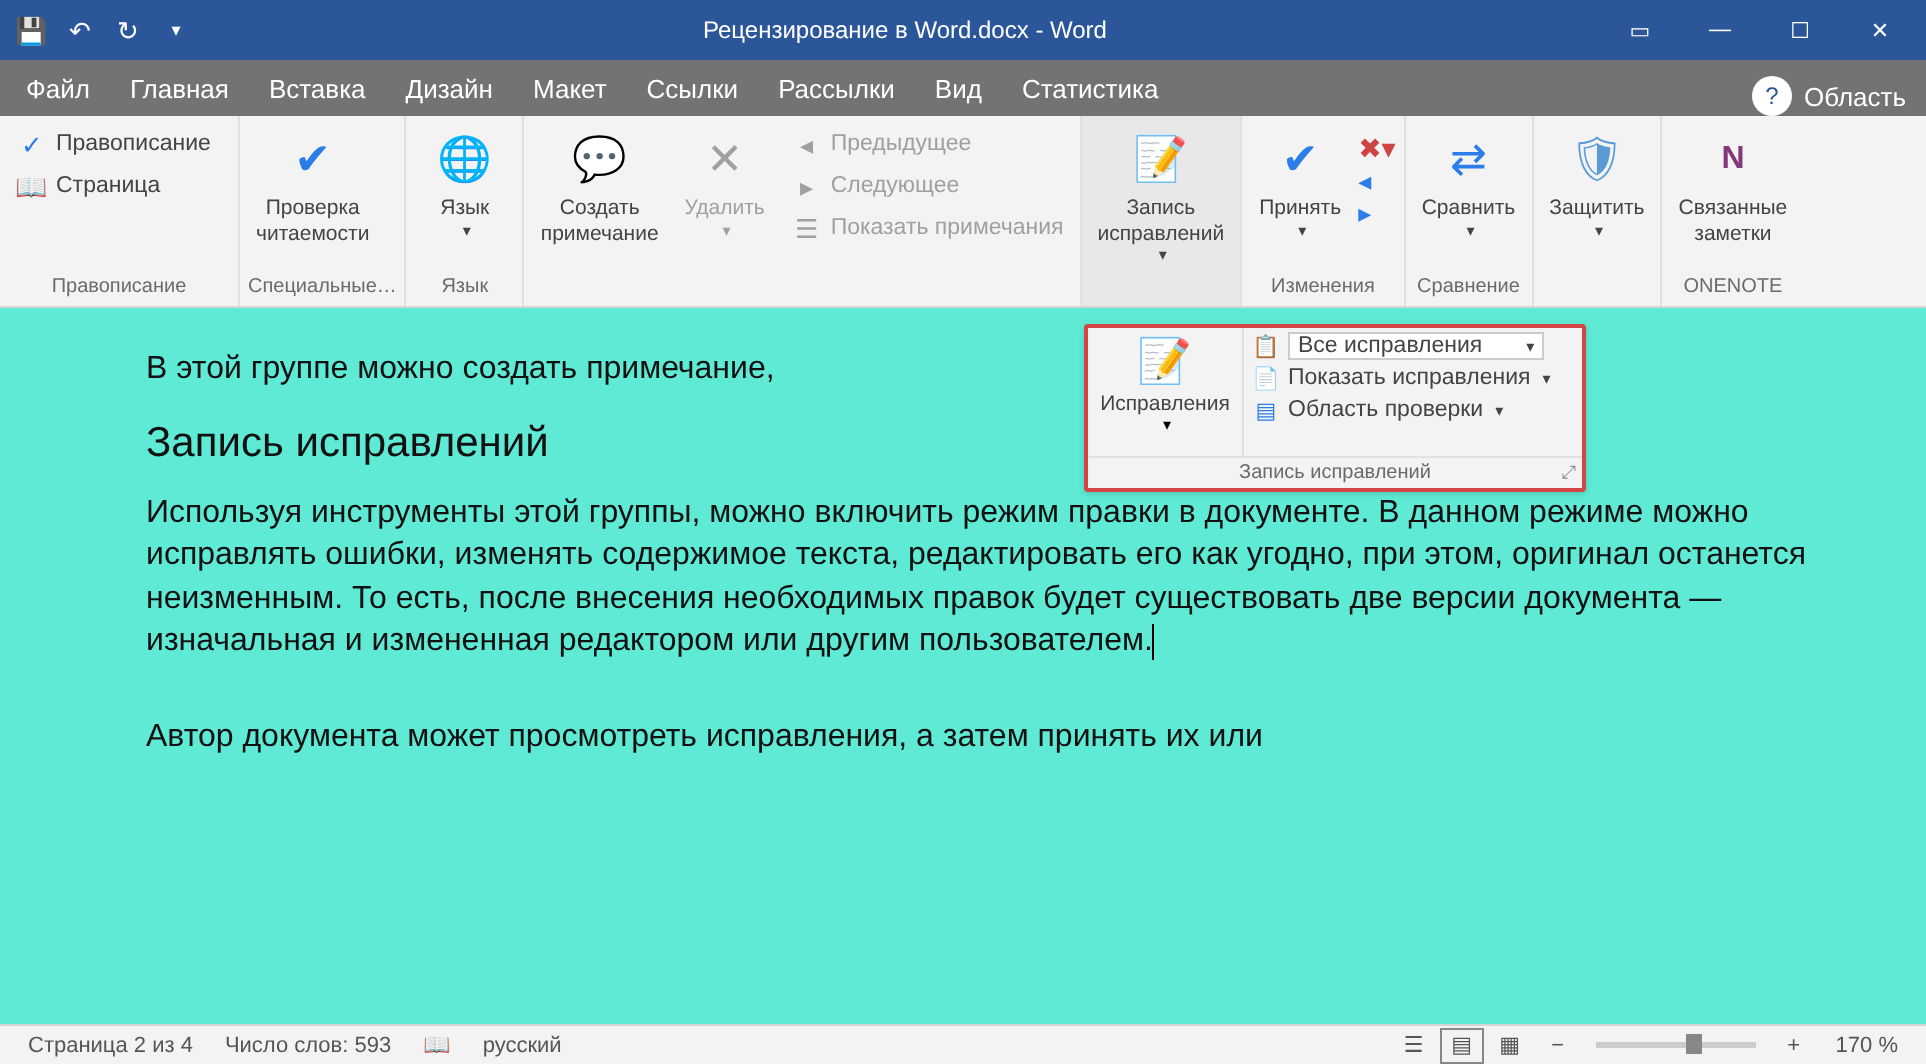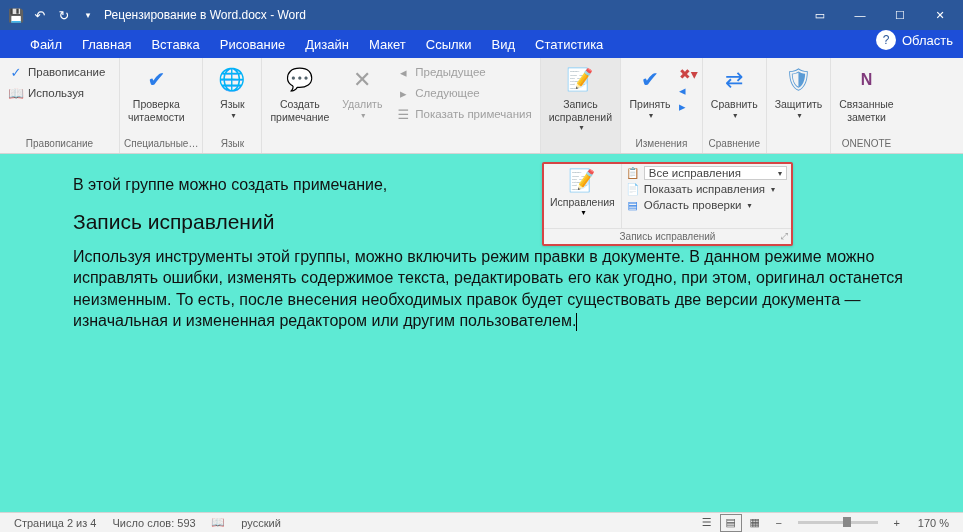--- a/index.html
+++ b/index.html
@@ -1,23 +1,23 @@
 <!DOCTYPE html>
 <html><head>
 <meta charset="utf-8">
 <style>
 *{margin:0;padding:0;box-sizing:border-box;font-family:"Segoe UI",Arial,sans-serif;-webkit-font-smoothing:antialiased}
 body{width:963px;height:532px;background:#fff;overflow:hidden;position:relative}
 .titlebar{height:30px;background:#2b579a;display:flex;align-items:center;color:#fff;font-size:12px}
 .qat{display:flex;align-items:center;gap:8px;padding:0 8px}
 .qat-icon{width:16px;height:16px;display:flex;align-items:center;justify-content:center;color:#fff;font-size:13px}
-.title-text{flex:1;font-size:12px}
+.title-text{flex:1;text-align:center;font-size:12px}
 .win-controls{display:flex;align-items:center;gap:2px;padding-right:4px}
 .win-btn{width:38px;height:28px;display:flex;align-items:center;justify-content:center;color:#fff;font-size:11px}
-.menubar{height:28px;background:#1d4ed8;display:flex;align-items:flex-start;color:#fff;font-size:13px;padding-left:20px}
+.menubar{height:28px;background:#737373;display:flex;align-items:flex-end;color:#fff;font-size:13px;padding-left:3px}
 .menu-item{padding:5px 10px;cursor:pointer;height:28px;display:flex;align-items:center}
 .menu-item.active{background:#f3f3f3;color:#2b579a}
 .menu-help{margin-left:auto;display:flex;align-items:center;padding:0 10px}
 .menu-help-icon{width:20px;height:20px;border-radius:50%;background:#fff;color:#2b579a;display:flex;align-items:center;justify-content:center;font-size:12px;margin-right:6px}
 .ribbon{height:96px;background:#f3f3f3;border-bottom:1px solid #d4d4d4;display:flex;position:relative}
 .rgroup{display:flex;flex-direction:column;border-right:1px solid #e1e1e1;padding:2px 4px;height:100%}
 .rgroup-content{flex:1;display:flex;align-items:flex-start;gap:4px;padding-top:2px}
 .rgroup-label{text-align:center;font-size:10px;color:#6a6a6a;padding:2px 0}
 .rbtn-v{display:flex;flex-direction:column;align-items:center;justify-content:flex-start;padding:2px 4px;font-size:10.5px;color:#444;min-width:50px;text-align:center;line-height:1.2}
 .rbtn-v .icon{width:32px;height:32px;margin-bottom:2px;display:flex;align-items:center;justify-content:center;font-size:22px}
@@ -63,44 +63,44 @@
     <div class="win-btn">—</div>
     <div class="win-btn">☐</div>
     <div class="win-btn">✕</div>
   </div>
 </div>
 
 <div class="menubar">
   <div class="menu-item">Файл</div>
   <div class="menu-item">Главная</div>
   <div class="menu-item">Вставка</div>
-  <div class="menu-item">Рисование</div>
   <div class="menu-item">Дизайн</div>
   <div class="menu-item">Макет</div>
   <div class="menu-item">Ссылки</div>
+  <div class="menu-item">Рассылки</div>
   <div class="menu-item">Вид</div>
   <div class="menu-item">Статистика</div>
   <div class="menu-help">
     <span class="menu-help-icon">?</span>
     <span>Область</span>
   </div>
 </div>
 
 <div class="ribbon">
 
   <div class="rgroup" style="min-width:120px">
     <div class="rgroup-content">
       <div class="rbtn-list">
         <div class="rbtn-h">
             <span class="icon" style="color:#2b7de9">✓</span>
             <span>Правописание</span>
           </div>
         <div class="rbtn-h">
             <span class="icon" style="color:#2b7de9">📖</span>
-            <span>Используя</span>
+            <span>Страница</span>
           </div>
       </div>
     </div>
     <div class="rgroup-label">Правописание</div>
   </div>
 
   <div class="rgroup">
     <div class="rgroup-content">
       <div class="rbtn-v">
         <span class="icon" style="color:#2b7de9">✔</span>
@@ -210,32 +210,33 @@
       </div>
     </div>
     <div class="rgroup-label">ONENOTE</div>
   </div>
 </div>
 
 <div class="doc-area">
   <p class="doc-p" style="margin-bottom:0"><span>В этой группе можно создать примечание,</span></p>
   <h2 class="doc-h">Запись исправлений</h2>
   <p class="doc-p"><span>Используя инструменты этой группы, можно включить режим правки в документе. В данном режиме можно исправлять ошибки, изменять содержимое текста, редактировать его как угодно, при этом, оригинал останется неизменным. То есть, после внесения необходимых правок будет существовать две версии документа — изначальная и измененная редактором или другим пользователем.</span><span class="cursor"></span></p>
+  <p class="doc-p" style="margin-top:26px">Автор документа может просмотреть исправления, а затем принять их или</p>
 </div>
 
 <div class="callout">
   <div class="callout-left">
     <span class="icon" style="color:#2b7de9">📝</span>
     <span class="callout-left-label">Исправления</span>
     <span class="dd-arrow">▾</span>
   </div>
   <div class="callout-right">
     <div class="row">
       <span class="icon" style="color:#2b7de9">📋</span>
-      <span style="border:1px solid #ccc;padding:0 4px;display:inline-flex;align-items:center;gap:35px;background:#fff">
+      <span style="border:1px solid #ccc;padding:0 4px;display:inline-flex;align-items:center;gap:20px;background:#fff">
           <span>Все исправления</span>
           <span class="dd-arrow">▾</span>
         </span>
     </div>
     <div class="row">
       <span class="icon" style="color:#888">📄</span>
       <span>Показать исправления</span>
       <span class="dd-arrow">▾</span>
     </div>
     <div class="row">

